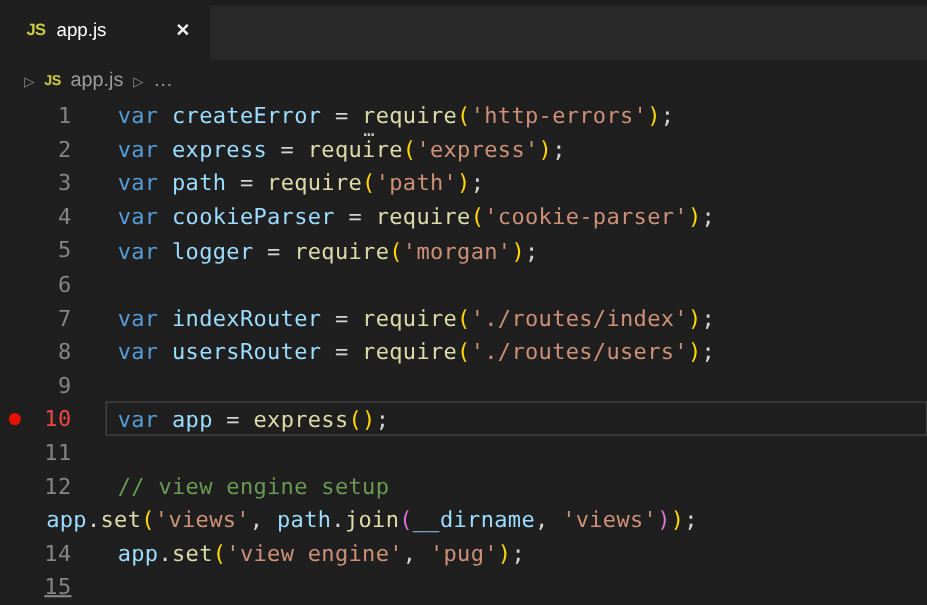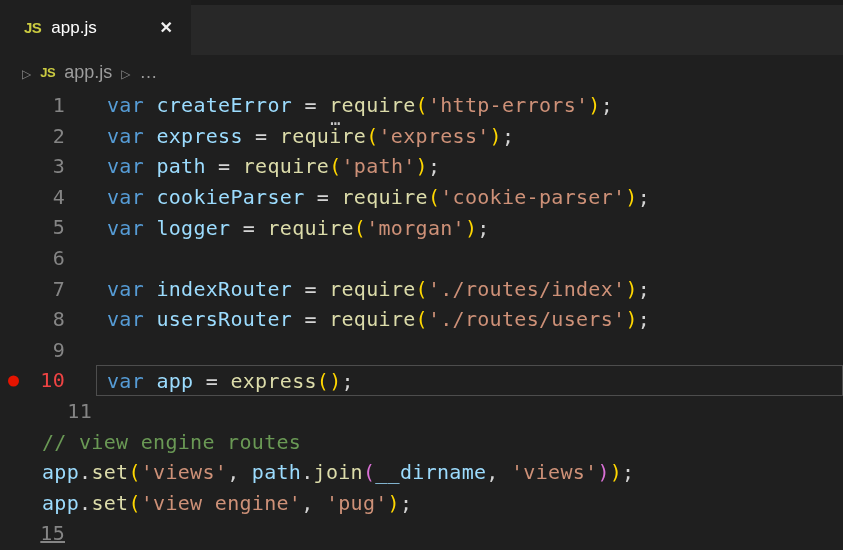--- a/index.html
+++ b/index.html
@@ -118,30 +118,32 @@
         <div class="row">
           <div class="ln" style="color: rgb(133, 133, 133);">9</div>
           <div class="content"></div>
         </div>
         <div class="row">
           <span class="bp-dot" style="background: rgb(229, 20, 0);"></span>
           <div class="ln" style="color: #ef4444;">10</div>
           <div class="content" style="border-color: rgb(77, 77, 77);"><span class="tok" style="color: rgb(86, 156, 214);">var </span><span class="tok" style="color: rgb(156, 220, 254);">app</span><span class="tok" style="color: rgb(212, 212, 212);"> = </span><span class="tok" style="color: rgb(220, 220, 170);">express</span><span class="tok" style="color: rgb(255, 215, 0);">(</span><span class="tok" style="color: rgb(255, 215, 0);">)</span><span class="tok" style="color: rgb(212, 212, 212);">;</span></div>
         </div>
         <div class="row">
-          <div class="ln" style="color: rgb(133, 133, 133); margin-left: 27px;">11</div>
+          <div class="ln" style="color: rgb(133, 133, 133);">11</div>
           <div class="content"></div>
         </div>
         <div class="row">
-          <div class="content"><span class="tok" style="color: rgb(106, 153, 85);">// view engine routes</span></div>
+          <div class="ln" style="color: rgb(133, 133, 133);">12</div>
+          <div class="content"><span class="tok" style="color: rgb(106, 153, 85);">// view engine setup</span></div>
         </div>
         <div class="row">
           <div class="content"><span class="tok" style="color: rgb(156, 220, 254);">app</span><span class="tok" style="color: rgb(212, 212, 212);">.</span><span class="tok" style="color: rgb(220, 220, 170);">set</span><span class="tok" style="color: rgb(255, 215, 0);">(</span><span class="tok" style="color: rgb(206, 145, 120);">'views'</span><span class="tok" style="color: rgb(212, 212, 212);">, </span><span class="tok" style="color: rgb(156, 220, 254);">path</span><span class="tok" style="color: rgb(212, 212, 212);">.</span><span class="tok" style="color: rgb(220, 220, 170);">join</span><span class="tok" style="color: rgb(218, 112, 214);">(</span><span class="tok" style="color: rgb(156, 220, 254);">__dirname</span><span class="tok" style="color: rgb(212, 212, 212);">, </span><span class="tok" style="color: rgb(206, 145, 120);">'views'</span><span class="tok" style="color: rgb(218, 112, 214);">)</span><span class="tok" style="color: rgb(255, 215, 0);">)</span><span class="tok" style="color: rgb(212, 212, 212);">;</span></div>
         </div>
         <div class="row">
+          <div class="ln" style="color: rgb(133, 133, 133);">14</div>
           <div class="content"><span class="tok" style="color: rgb(156, 220, 254);">app</span><span class="tok" style="color: rgb(212, 212, 212);">.</span><span class="tok" style="color: rgb(220, 220, 170);">set</span><span class="tok" style="color: rgb(255, 215, 0);">(</span><span class="tok" style="color: rgb(206, 145, 120);">'view engine'</span><span class="tok" style="color: rgb(212, 212, 212);">, </span><span class="tok" style="color: rgb(206, 145, 120);">'pug'</span><span class="tok" style="color: rgb(255, 215, 0);">)</span><span class="tok" style="color: rgb(212, 212, 212);">;</span></div>
         </div>
         <div class="row">
           <div class="ln" style="color: rgb(133, 133, 133); text-decoration: underline;">15</div>
           <div class="content"></div>
         </div>
       </div>
   </div>
 
 </div>

